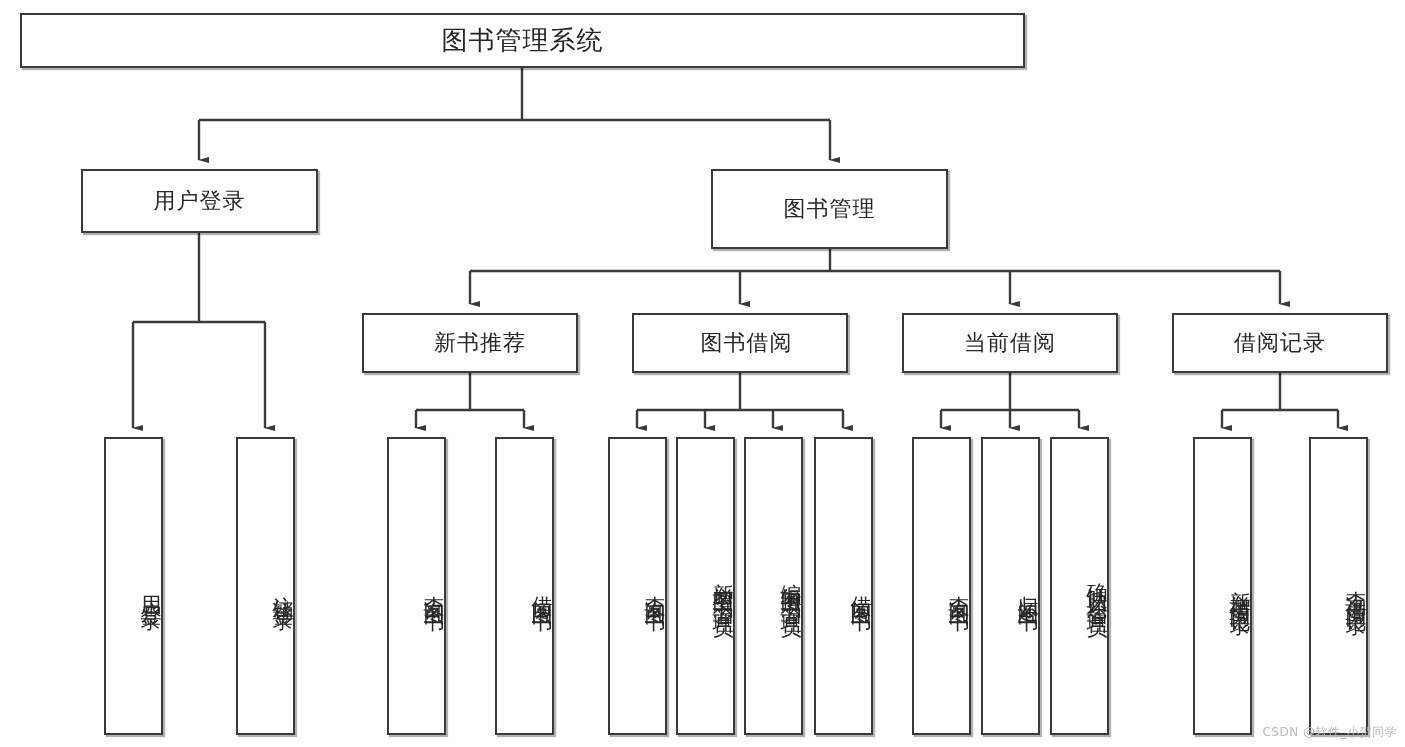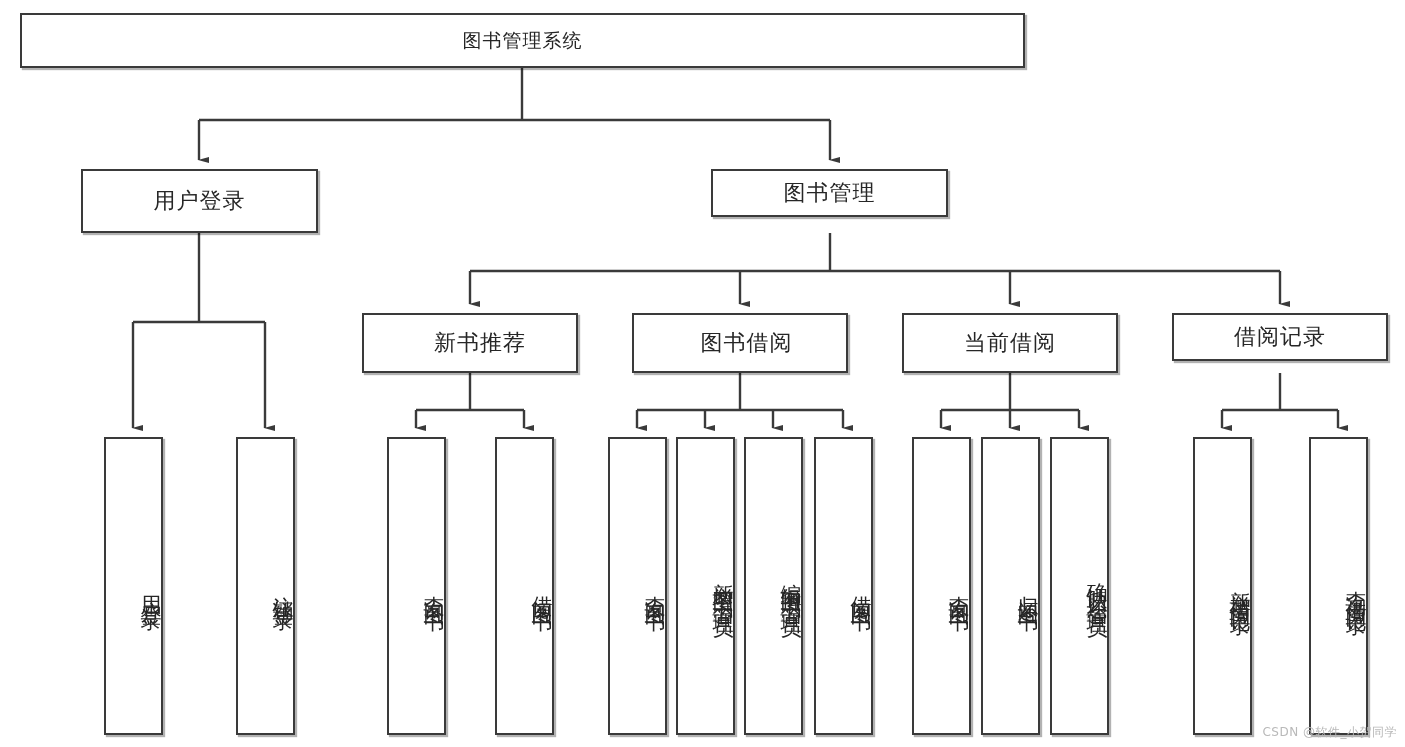--- a/index.html
+++ b/index.html
@@ -24,21 +24,21 @@
     align-items:center;
     justify-content:center;
     color:#262626;
     z-index:2;
   }
   .node.h{          
     font-size:22px;
     letter-spacing:1px;
     white-space:nowrap;
   }
-  .node.root{font-size:19px;}
+  .node.root{font-size:26px;}
   .node.leaf{
     writing-mode:vertical-rl;
     text-orientation:upright;
     font-size:21px;
     letter-spacing:5px;
     line-height:1;
     align-items:flex-start;
     justify-content:center;
     padding-top:6px;
     white-space:nowrap;
@@ -113,29 +113,29 @@
       <path d="M1222,410 L1338,410"></path>
       <path d="M1222,410 L1222,428" marker-end="url(#arrow)"></path>
       <path d="M1338,410 L1338,428" marker-end="url(#arrow)"></path>
     </g>
   </svg>
 
   <div class="node h root" style="left:20px;top:13px;width:1005px;height:55px;">图书管理系统</div>
 
   <div class="node h" style="left:81px;top:169px;width:237px;height:64px;">用户登录</div>
 
-  <div class="node h" style="left:711px;top:169px;width:237px;height:48px;">图书管理</div>
+  <div class="node h" style="left:711px;top:169px;width:237px;height:80px;">图书管理</div>
 
   <div class="node h" style="left:362px;top:313px;width:216px;height:60px;padding-left:20px;">新书推荐</div>
 
   <div class="node h" style="left:632px;top:313px;width:216px;height:60px;padding-left:13px;">图书借阅</div>
 
   <div class="node h" style="left:902px;top:313px;width:216px;height:60px;text-align:right;">当前借阅</div>
 
-  <div class="node h" style="left:1172px;top:313px;width:216px;height:48px;">借阅记录</div>
+  <div class="node h" style="left:1172px;top:313px;width:216px;height:60px;">借阅记录</div>
 
   <div class="node leaf" style="left:104px;top:437px;width:59px;height:298px;">用户登录</div>
 
   <div class="node leaf" style="left:236px;top:437px;width:59px;height:298px;">注销登录</div>
 
   <div class="node leaf" style="left:387px;top:437px;width:59px;height:298px;">查询图书</div>
 
   <div class="node leaf" style="left:495px;top:437px;width:59px;height:298px;">借阅图书</div>
 
   <div class="node leaf" style="left:608px;top:437px;width:59px;height:298px;">查询图书</div>

